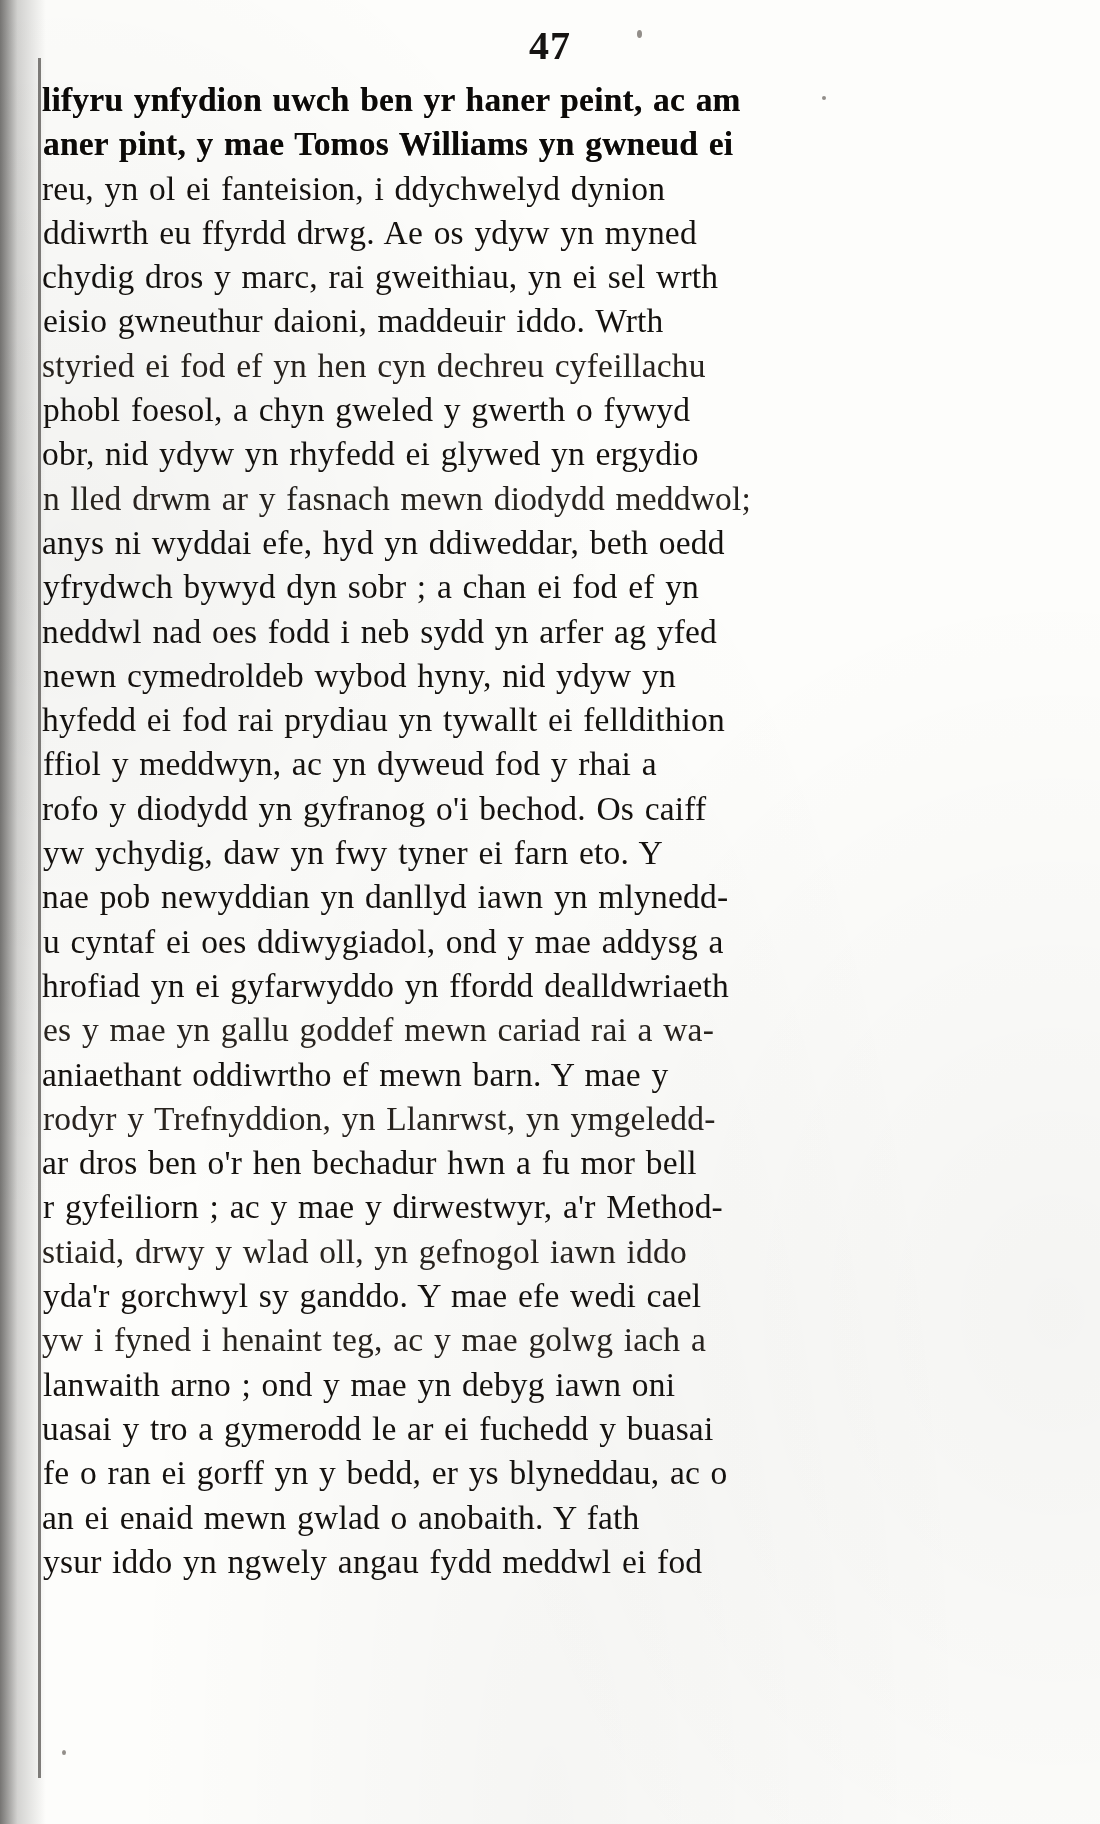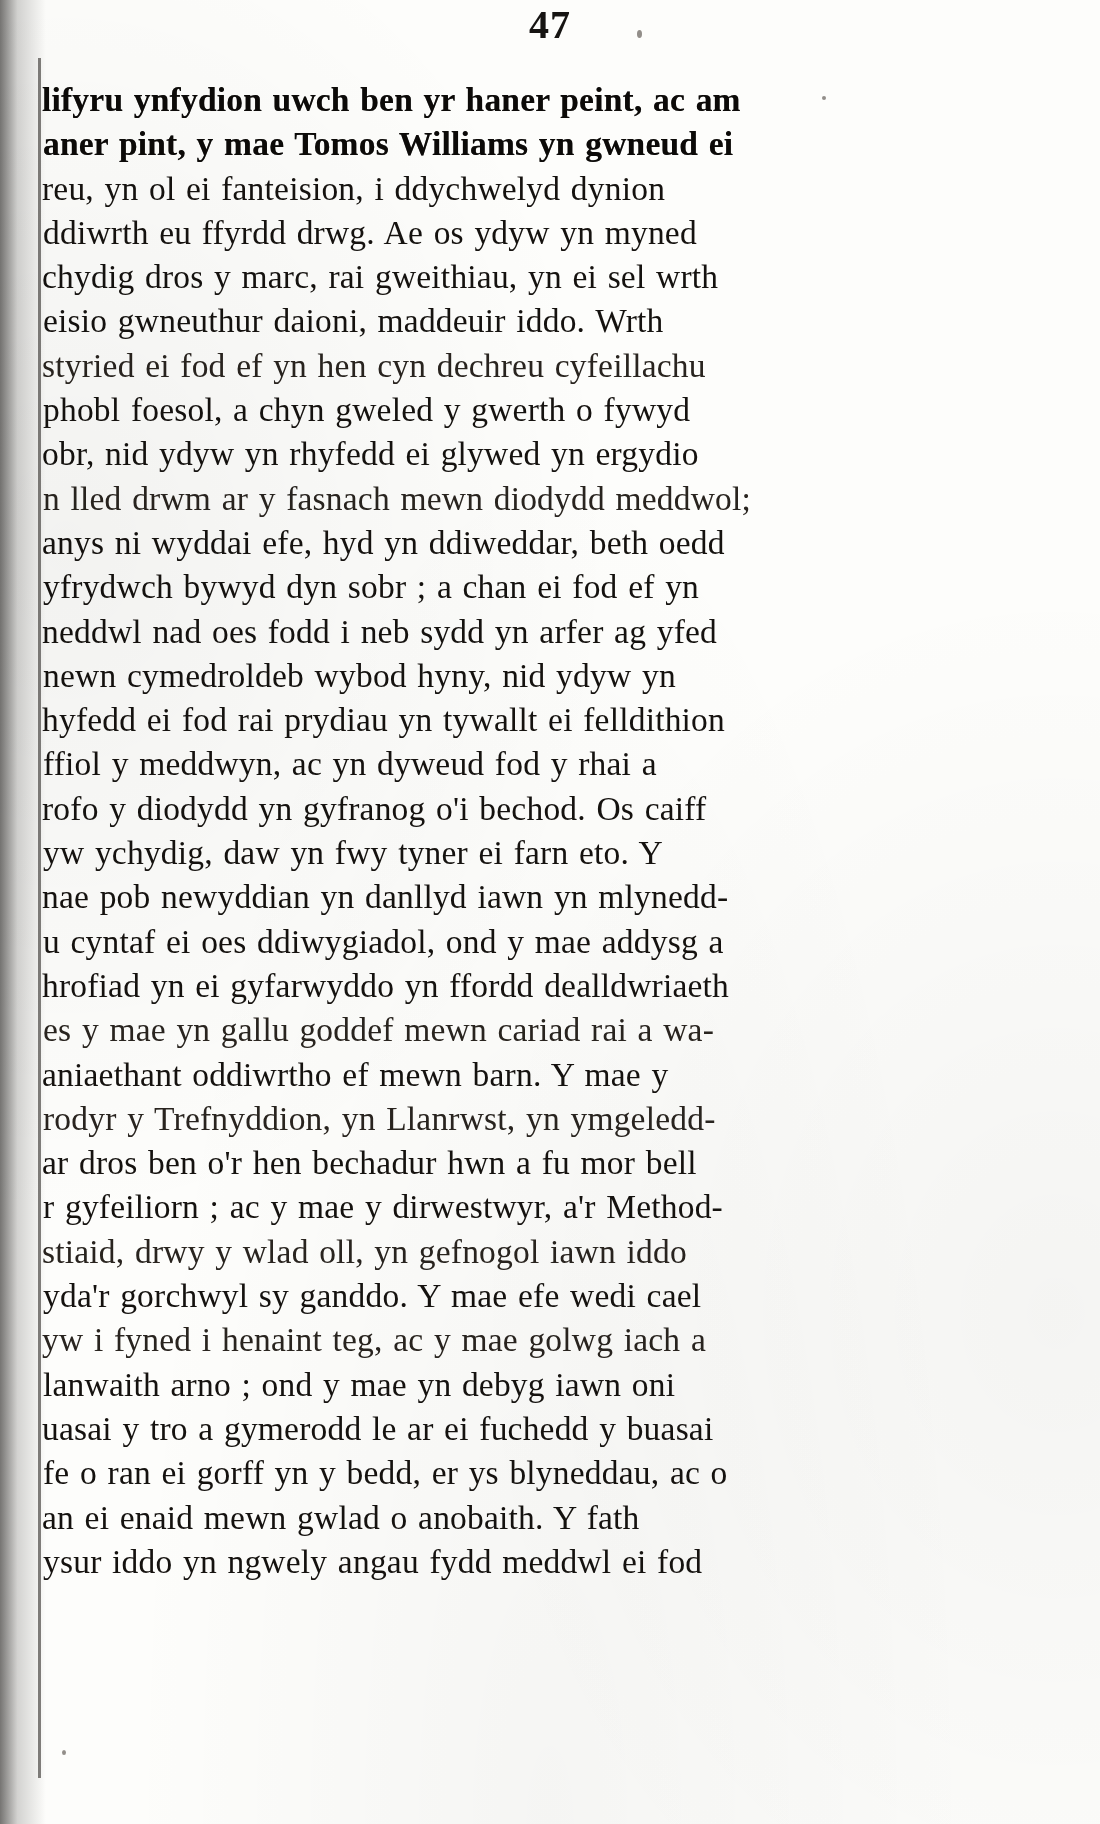--- a/index.html
+++ b/index.html
@@ -44,21 +44,21 @@
     left: 38px;
     top: 58px;
     width: 3px;
     height: 1720px;
     background: rgba(30,26,22,0.55);
     filter: blur(0.6px);
     z-index: 4;
   }
   .page-number {
     position: absolute;
-    top: 1px;
+    top: 22px;
     left: 0;
     width: 100%;
     text-align: center;
     font-size: 40px;
     font-weight: 700;
     letter-spacing: 1px;
     z-index: 5;
   }
   .speck {
     position: absolute;

